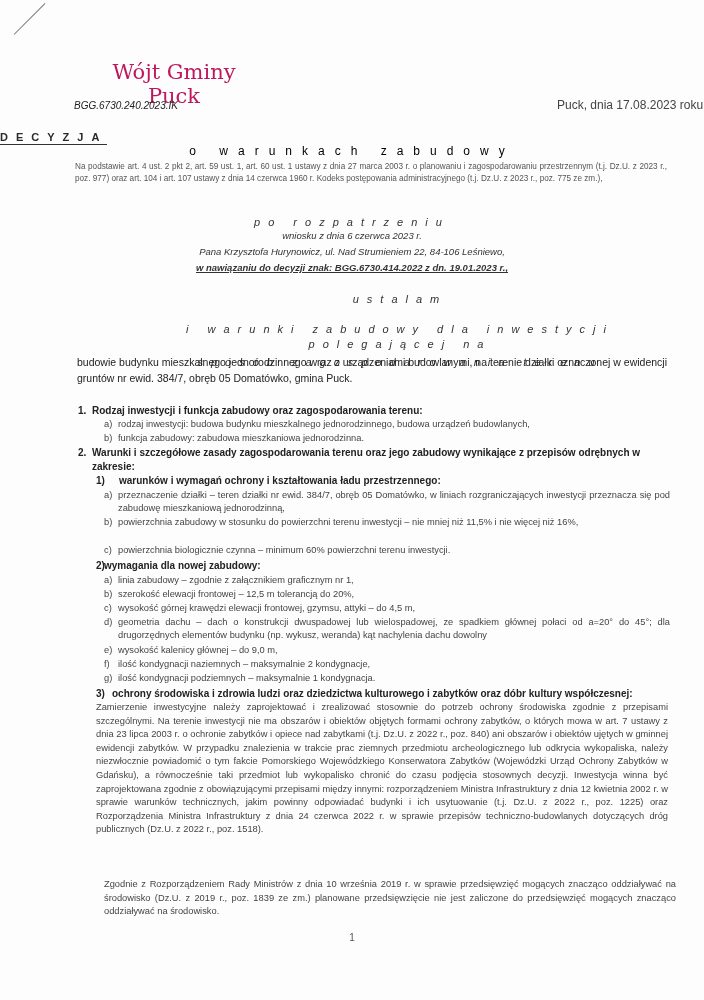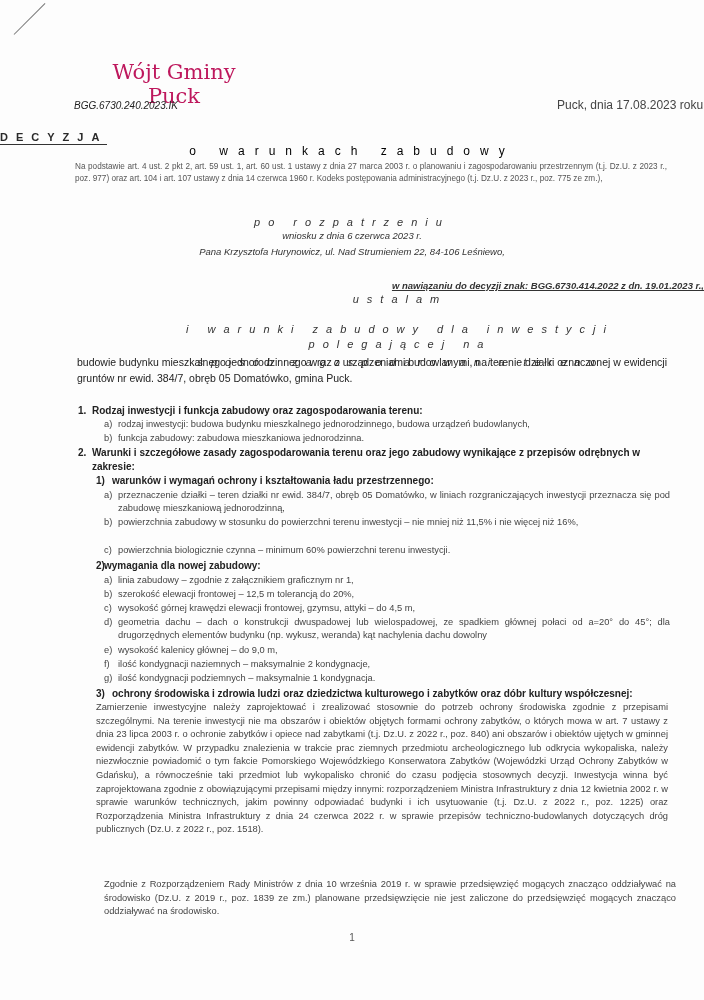--- a/index.html
+++ b/index.html
@@ -22,21 +22,21 @@
       font-size: 11px; letter-spacing: 8px; top: 131px; }
     .title span { border-bottom: 1px solid #333; padding-bottom: 1px; }
     .subtitle { position: absolute; left: 0; width: 704px; text-align: center;
       font-size: 12px; letter-spacing: 10px; top: 144px; color: #000000; }
     .legal { position: absolute; left: 75px; width: 592px; top: 161px; font-size: 8.2px;
       line-height: 12px; color: #555; text-align: justify; }
     .center-block { position: absolute; left: 0; width: 704px; text-align: center; font-style: italic; color: #333; }
     .po { top: 216px; font-size: 11px; letter-spacing: 8px; }
     .wn { top: 230px; font-size: 9.5px; }
     .pana { top: 246px; font-size: 9.5px; }
-    .nawiaz { top: 280px; font-size: 9.5px; font-weight: bold; text-decoration: underline; text-align: right; }
+    .nawiaz { top: 262px; font-size: 9.5px; font-weight: bold; text-decoration: underline; }
     .sp { font-size: 11px; letter-spacing: 8px; padding-left: 48px; }
     .u1 { top: 293px; }
     .u2 { top: 308px; margin-top: 48px; }
     .u3 { top: 323px; }
     .u4 { top: 338px; }
     .invest { position: absolute; left: 77px; width: 590px; top: 354px; font-size: 10.5px; line-height: 16px; color: #222; text-align: justify; }
     .sec { position: absolute; font-size: 9.3px; line-height: 13px; color: #444; }
     .h1 { left: 78px; width: 600px; font-weight: bold; color: #222; font-size: 10px; }
     .h2 { left: 96px; width: 580px; font-weight: bold; color: #222; font-size: 10px; }
     .li { left: 118px; width: 552px; text-align: justify; }
@@ -85,21 +85,21 @@
     <span>funkcja zabudowy: zabudowa mieszkaniowa jednorodzinna.</span>
   </div>
 
   <div class="sec h1" style="top:446px; width:590px; line-height:14px;">
     <span class="num">2.</span>
     <div style="margin-left:14px;">Warunki i szczegółowe zasady zagospodarowania terenu oraz jego zabudowy wynikające z przepisów odrębnych w zakresie:</div>
   </div>
 
   <div class="sec h2" style="top:474px;">
     <span class="num">1)</span>
-    <span style="margin-left:16px;">warunków i wymagań ochrony i kształtowania ładu przestrzennego:</span>
+    <span style="margin-left:23px;">warunków i wymagań ochrony i kształtowania ładu przestrzennego:</span>
   </div>
   <div class="sec li" style="top:489px;">
     <span class="num" style="left:-14px;">a)</span>
     <span>przeznaczenie działki – teren działki nr ewid. 384/7, obręb 05 Domatówko, w liniach rozgraniczających inwestycji przeznacza się pod zabudowę mieszkaniową jednorodzinną,</span>
   </div>
   <div class="sec li" style="top:516px;">
     <span class="num" style="left:-14px;">b)</span>
     <span>powierzchnia zabudowy w stosunku do powierzchni terenu inwestycji – nie mniej niż 11,5% i nie więcej niż 16%,</span>
   </div>
   <div class="sec li" style="top:544px;">

